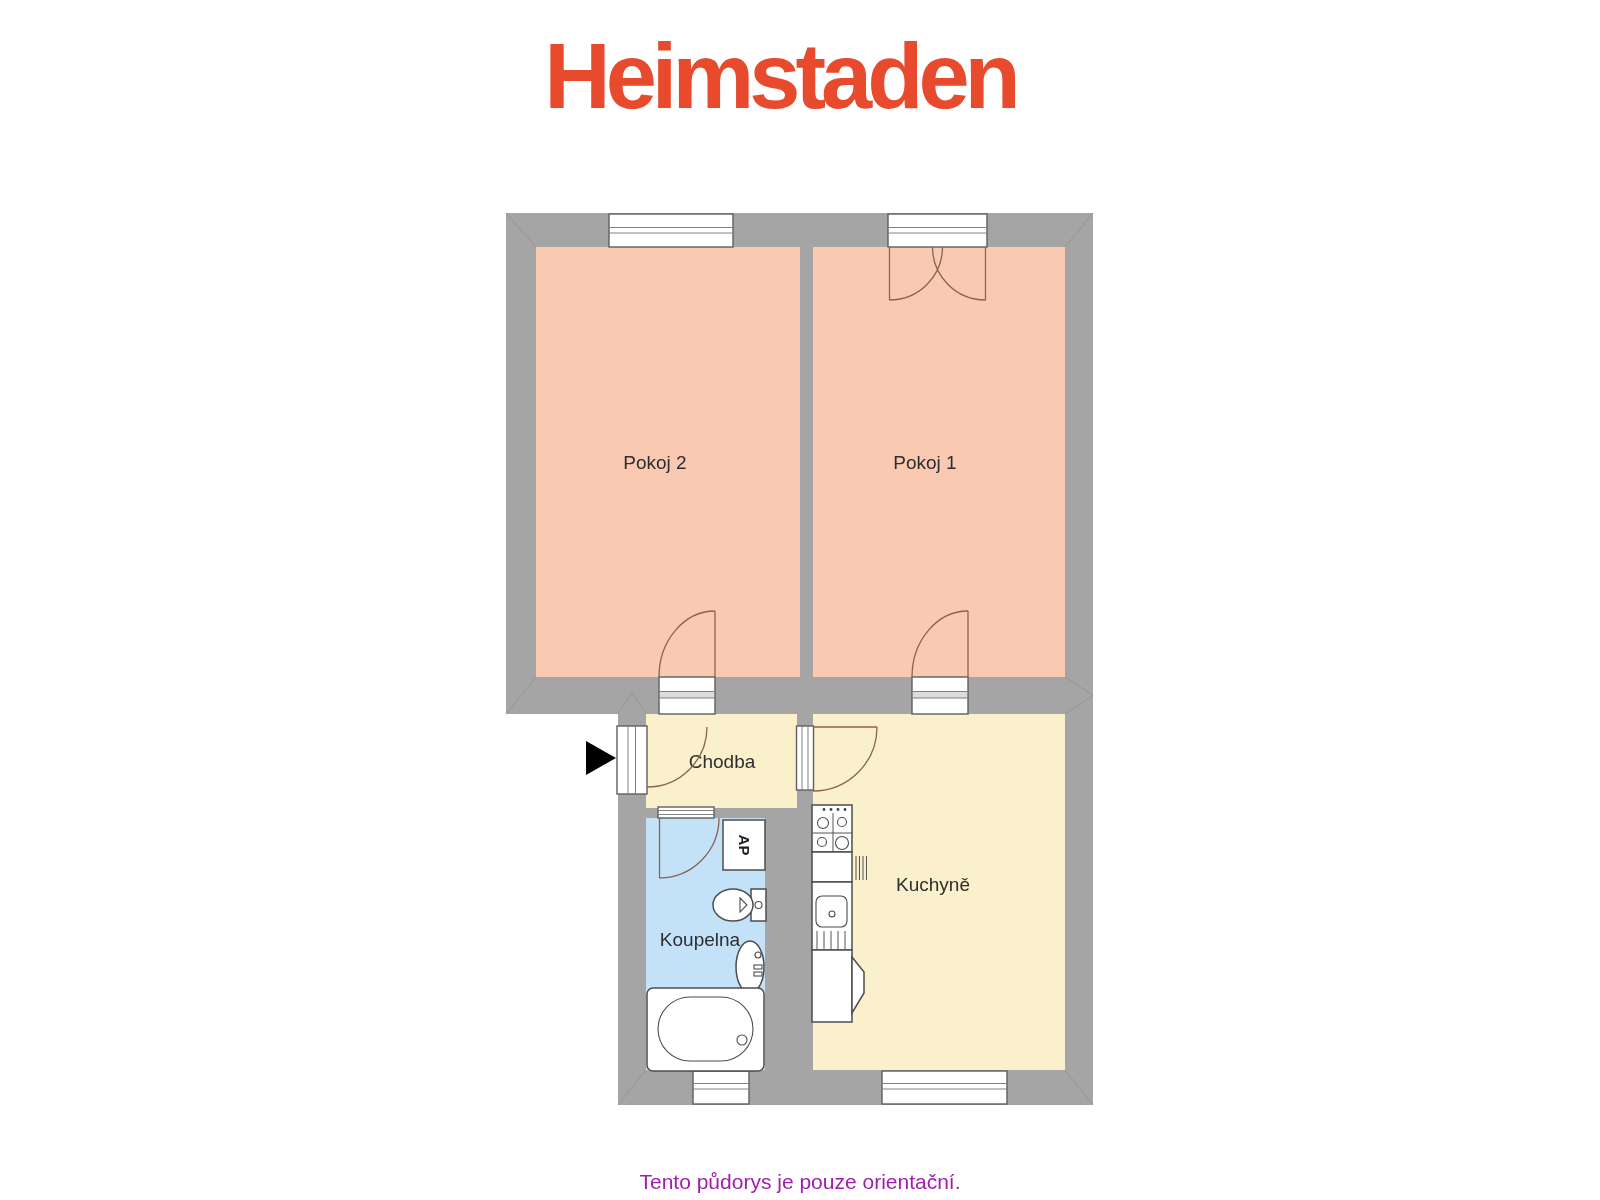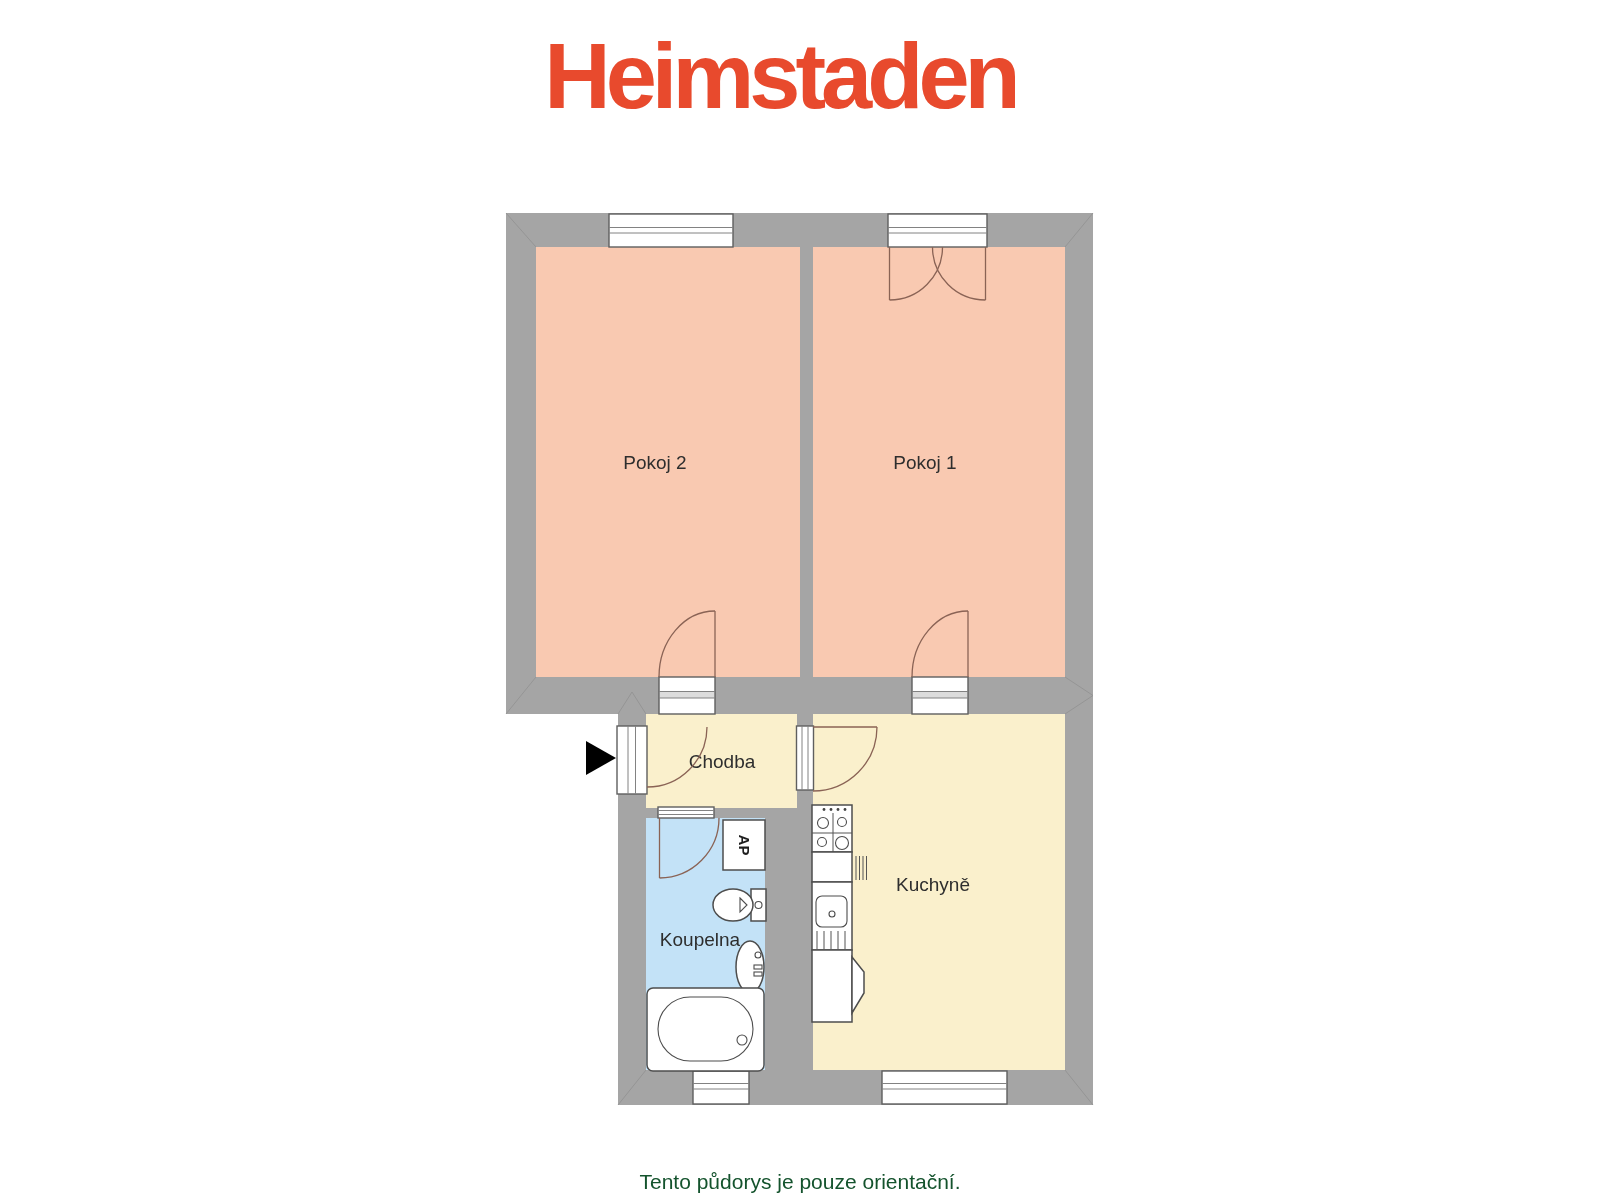--- a/index.html
+++ b/index.html
@@ -2,21 +2,21 @@
 <html style="--wall: #a5a5a5; --warm: #f9c9b1; --cream: #faf0cc; --bath: #c3e2f7; --logo: #e84a2d; --ink: #2e2e2e; --arc: #8a6355;"><head>
 <meta charset="utf-8">
 <style>
   html,body{margin:0;padding:0;background:#fff;}
   #stage{position:relative;width:1600px;height:1200px;background:#fff;overflow:hidden;
          font-family:"Liberation Sans",sans-serif;border-radius:13px;}
   #logo{position:absolute;top:26px;left:780px;transform:translateX(-50%);
         font-family:"Liberation Sans",sans-serif;font-weight:bold;font-size:92px;
         letter-spacing:-5px;color:var(--logo);white-space:nowrap;line-height:1.1;}
   #footer-note{position:absolute;top:1170px;left:800px;transform:translateX(-50%);
-        font-family:"Liberation Sans",sans-serif;font-size:21px;color:#14532d;white-space:nowrap;}
+        font-family:"Liberation Sans",sans-serif;font-size:21px;color:#a21caf;white-space:nowrap;}
   svg{position:absolute;left:0;top:0;}
   .wall{fill:var(--wall);}
   .warm{fill:var(--warm);}
   .cream{fill:var(--cream);}
   .bath{fill:var(--bath);}
   .opening{fill:#fff;stroke:#5f5f5f;stroke-width:1.4;}
   .thr{stroke:#828282;stroke-width:1;fill:none;}
   .band{fill:#dcdcdc;}
   .fix{fill:#fff;stroke:#4d4d4d;stroke-width:1.5;}
   .fixthin{fill:none;stroke:#4d4d4d;stroke-width:1.1;}

